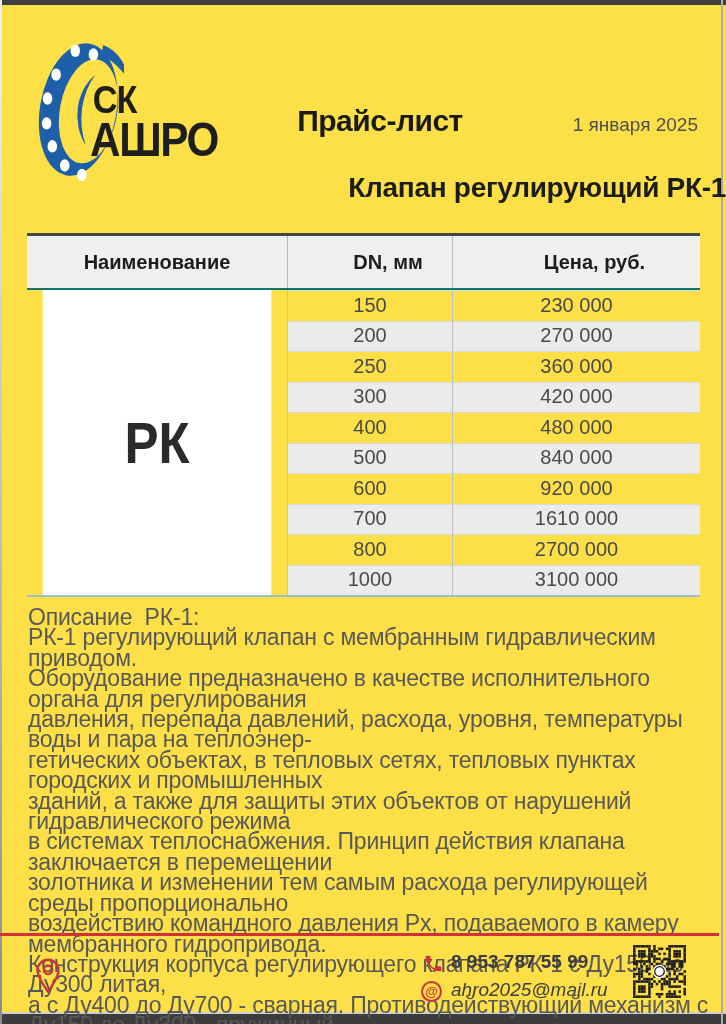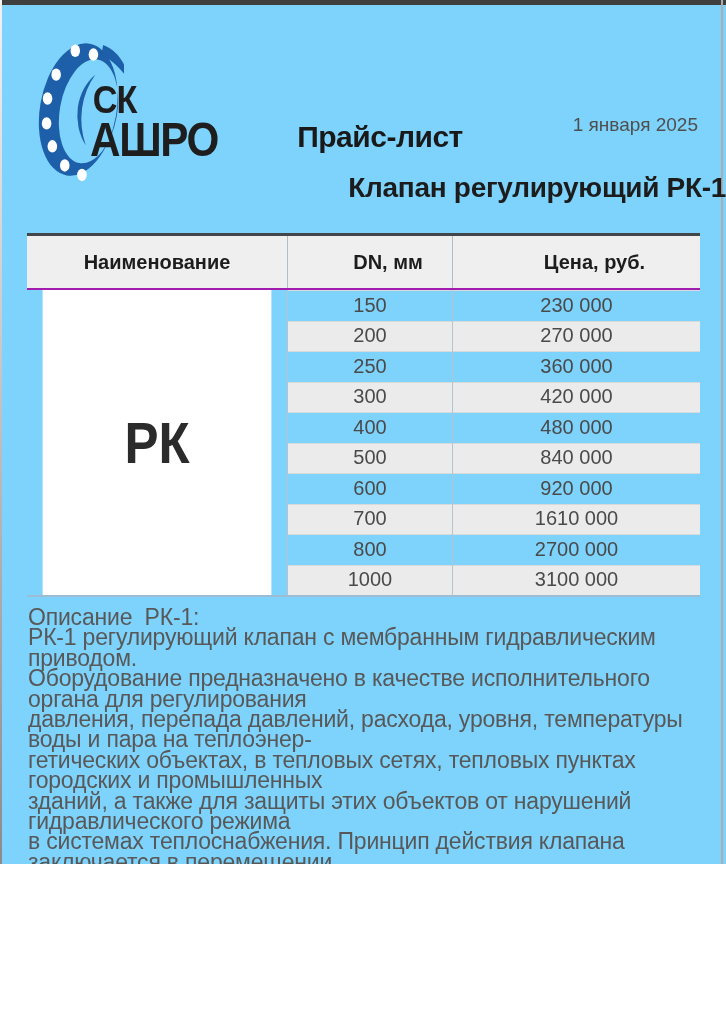--- a/index.html
+++ b/index.html
@@ -1,40 +1,40 @@
 <!DOCTYPE html>
 <html lang="ru" style="--brand: #1d5fa9; --red: #cf3339;"><head>
 <meta charset="utf-8">
 <style>
   :root { --brand:#1d5fa9; --red:#cf3339; }
   * { margin:0; padding:0; box-sizing:border-box; }
   html,body { background:#ffffff; }
   body { font-family:"Liberation Sans","DejaVu Sans",sans-serif; }
-  .page { position:relative; width:726px; height:864px; background:#7dd3fc; overflow:hidden; }
+  .page { position:relative; width:726px; height:1024px; background:#fde047; overflow:hidden; }
 
   
   .edge-top    { position:absolute; top:0; left:0; width:100%; height:5px; background:#3f3f3f; }
   .edge-bottom { position:absolute; top:1014px; left:0; width:100%; height:10px; background:#3c3c3c; box-shadow:0 -2px 0 #cfcfcf; }
   .edge-left   { position:absolute; top:0; left:0; width:2px; height:100%; background:linear-gradient(#f2f2f2,#8b8b8b); }
   .edge-right  { position:absolute; top:0; left:721px; width:2px; height:100%; background:#adadad; }
 
   
   .logo-flange { position:absolute; left:38px; top:37px; width:86px; height:146px; }
   .brand-fill { fill:var(--brand); }
   .logo-text { position:absolute; left:90px; top:80px; color:#1e1e1e; font-weight:bold; transform:scaleX(.88); transform-origin:left top; line-height:1; }
   .logo-line1 { font-size:39px; letter-spacing:-1px; display:block; margin-left:3px; }
   .logo-line2 { font-size:48px; letter-spacing:-1.5px; display:block; margin-top:-3px; }
-  .doc-title { position:absolute; top:120px; left:34px; right:0; text-align:center; font-size:30px; font-weight:bold; color:#191919; letter-spacing:-.5px; }
+  .doc-title { position:absolute; top:104px; left:34px; right:0; text-align:center; font-size:30px; font-weight:bold; color:#191919; letter-spacing:-.5px; }
   .doc-date  { position:absolute; top:114px; right:28px; font-size:19px; color:#4f4f4f; }
   .product-title { position:absolute; top:172px; left:0; right:0; text-align:right; font-size:28px; font-weight:bold; color:#1c1c1c; letter-spacing:-.3px; }
 
   
   .price-table { position:absolute; top:233px; left:27px; width:673px; }
   .thead { display:grid; grid-template-columns:260px 165px 248px; background:#efefef;
-           border-top:3px solid #43474a; border-bottom:2px solid #a21caf; height:57px; }
+           border-top:3px solid #43474a; border-bottom:2px solid #0f766e; height:57px; }
   .th { display:flex; align-items:center; justify-content:center; font-size:20px; font-weight:bold; color:#1d1d1d; }
   .th + .th { border-left:1px solid #b0bdc8;padding-left:36px; }
   .tbody { display:grid; grid-template-columns:260px 165px 248px; grid-auto-rows:30.5px; border-bottom:2px solid #9dbdd4; }
   .name-cell { grid-column:1; grid-row:1 / span 10; display:flex; align-items:center; justify-content:center;
                background:#fff; font-size:58px; font-weight:bold; color:#2b2b2b; transform:scaleX(.88); }
   .cell { display:flex; align-items:center; justify-content:center; font-size:20px; color:#4a4a4a;
           border-left:1px solid #b7c3cd; box-shadow:inset 0 1px 0 #d7dadd; }
   .cell.dn { grid-column:2; }
   .cell.price { grid-column:3; }
   .cell.alt { background:#ebebeb; }

